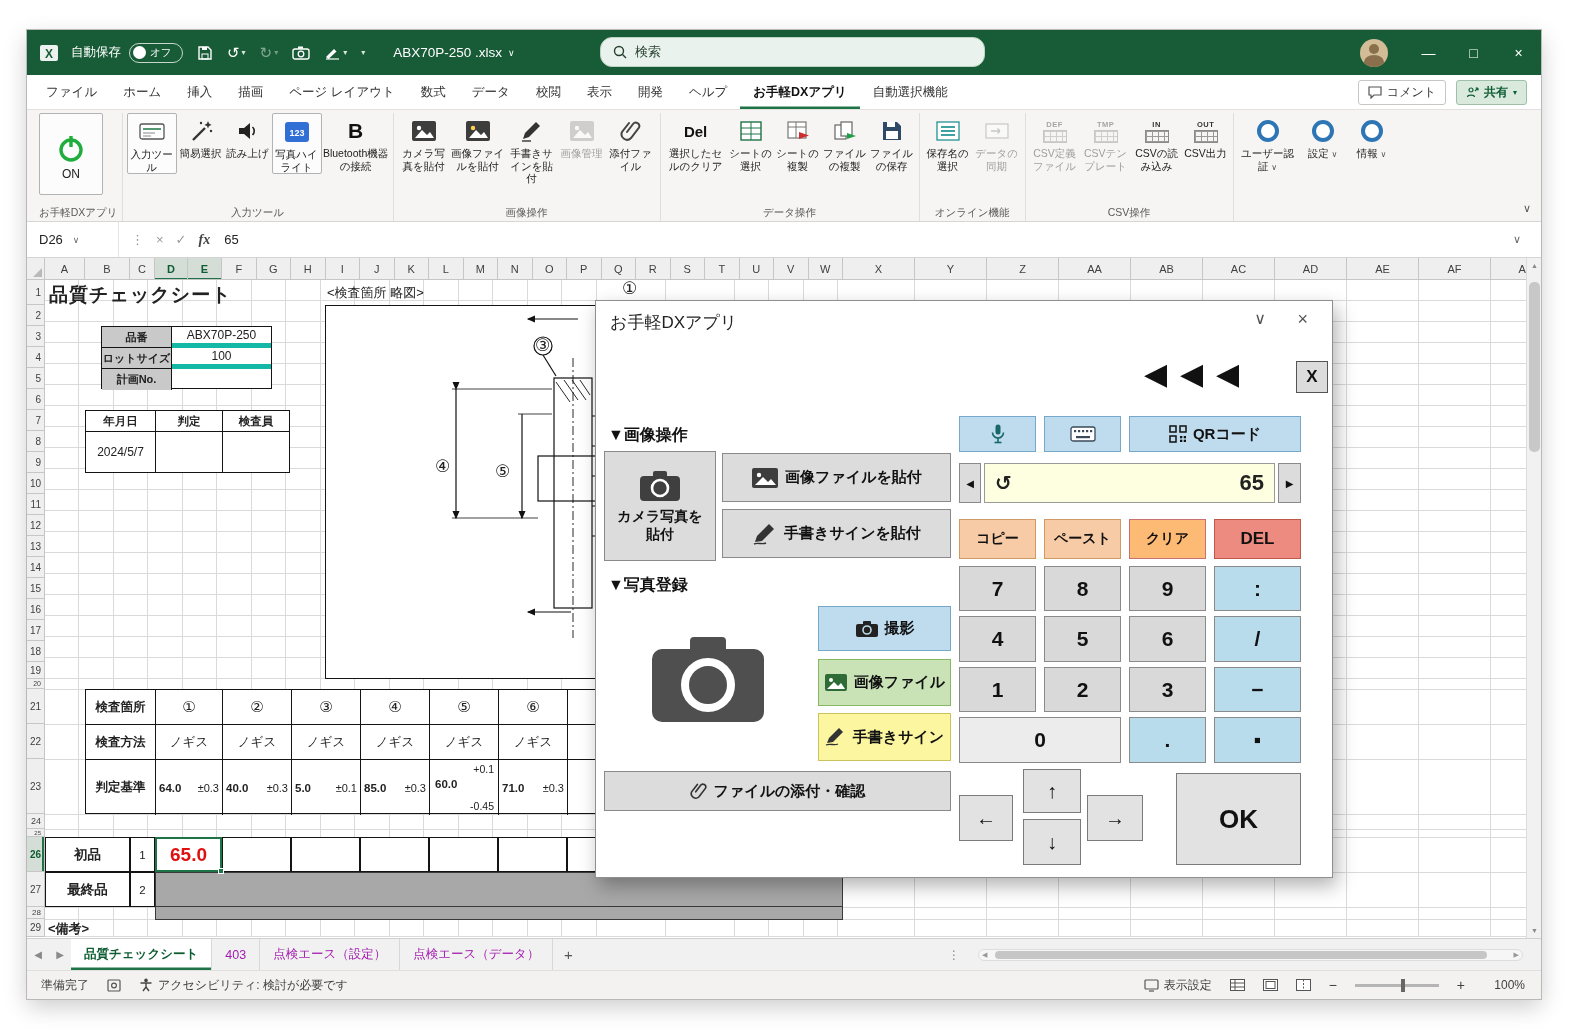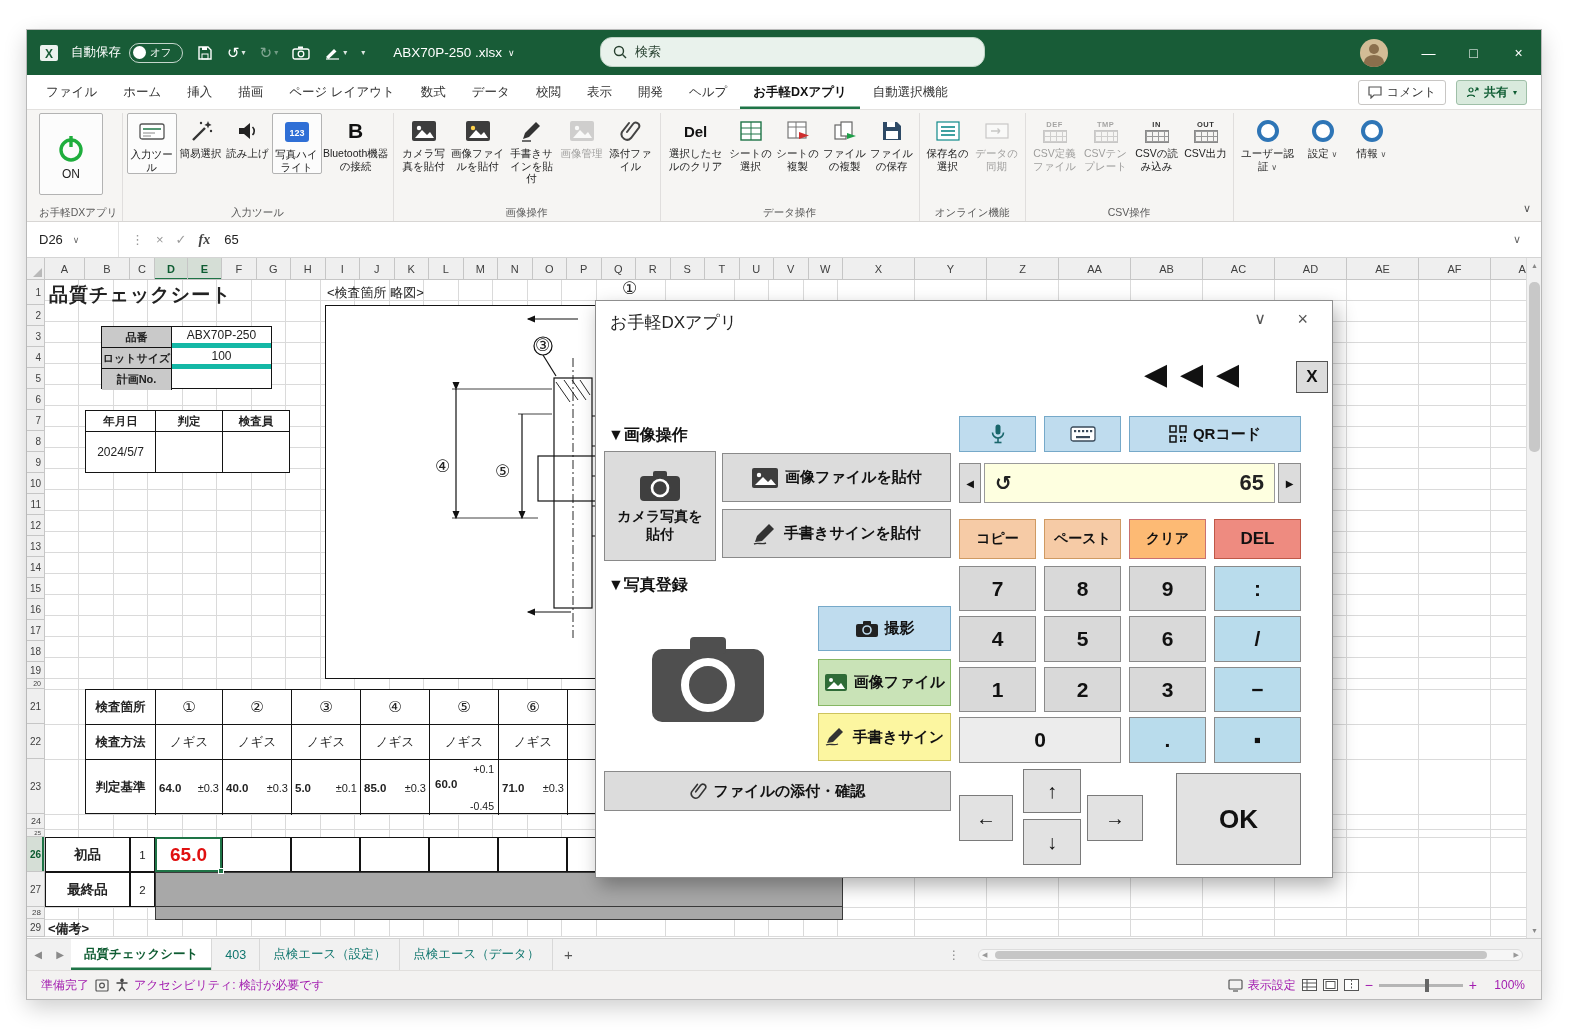--- a/index.html
+++ b/index.html
@@ -116,28 +116,28 @@
 .dtitle{position:absolute;left:14px;top:10px;font-size:17px;color:#222}
 .dctrl{position:absolute;top:8px;font-size:16px;color:#555}
 .dtri{position:absolute;top:56px;font-size:30px;color:#111;line-height:34px}
 .dsec{position:absolute;font-size:16px;font-weight:700;color:#111}
 .dinput{position:absolute;left:388px;top:162px;width:291px;height:40px;background:#feffe0;border:1px solid #9a9a9a;display:flex;align-items:center}
 .undoglyph{font-size:20px;font-weight:700;color:#222;margin-left:10px}
 .dinval{flex:1;text-align:right;padding-right:10px;font-size:22px;font-weight:700}
 
 .tabbar{position:absolute;left:0;top:908px;width:100%;height:32px;background:#f1f1f1;border-top:1px solid #d0d0d0;display:flex;align-items:center}
 .tnav{width:22px;text-align:center;font-size:10px;color:#8a8a8a}
-.stab{padding:0 13px;height:100%;display:flex;align-items:center;font-size:12.5px;color:#0f766e;border-right:1px solid #d8d8d8;white-space:nowrap}
+.stab{padding:0 13px;height:100%;display:flex;align-items:center;font-size:12.5px;color:#a21caf;border-right:1px solid #d8d8d8;white-space:nowrap}
 .stab.active{background:#fff;color:#0e5c32;font-weight:700;box-shadow:inset 0 -2.5px 0 #1e7446}
 .addtab{width:30px;text-align:center;font-size:15px;color:#555}
 .hscroll{position:relative;width:545px;height:12px;background:#f6f6f6;border:1px solid #ddd;border-radius:6px;margin:0 18px 0 10px}
 .hthumb{position:absolute;left:16px;top:1px;width:492px;height:8px;background:#c6c6c6;border-radius:4px}
 .hsa{position:absolute;top:1px;font-size:7px;color:#999}
 
-.sbar{position:absolute;left:0;top:940px;width:100%;height:29px;background:#f3f2f1;border-top:1px solid #e1dfdd;display:flex;align-items:center;font-size:12px;color:#a21caf;gap:6px}
+.sbar{position:absolute;left:0;top:940px;width:100%;height:29px;background:#f3f2f1;border-top:1px solid #e1dfdd;display:flex;align-items:center;font-size:12px;color:#404040;gap:18px}
 .slider{position:relative;width:84px;height:3px;background:#b5b5b5}
 .sthumb{position:absolute;left:46px;top:-5px;width:4px;height:13px;background:#666}
 .vico{display:flex;align-items:center}
 </style>
 </head>
 <body>
 
 <div class="window">
 
   <div class="tb">

